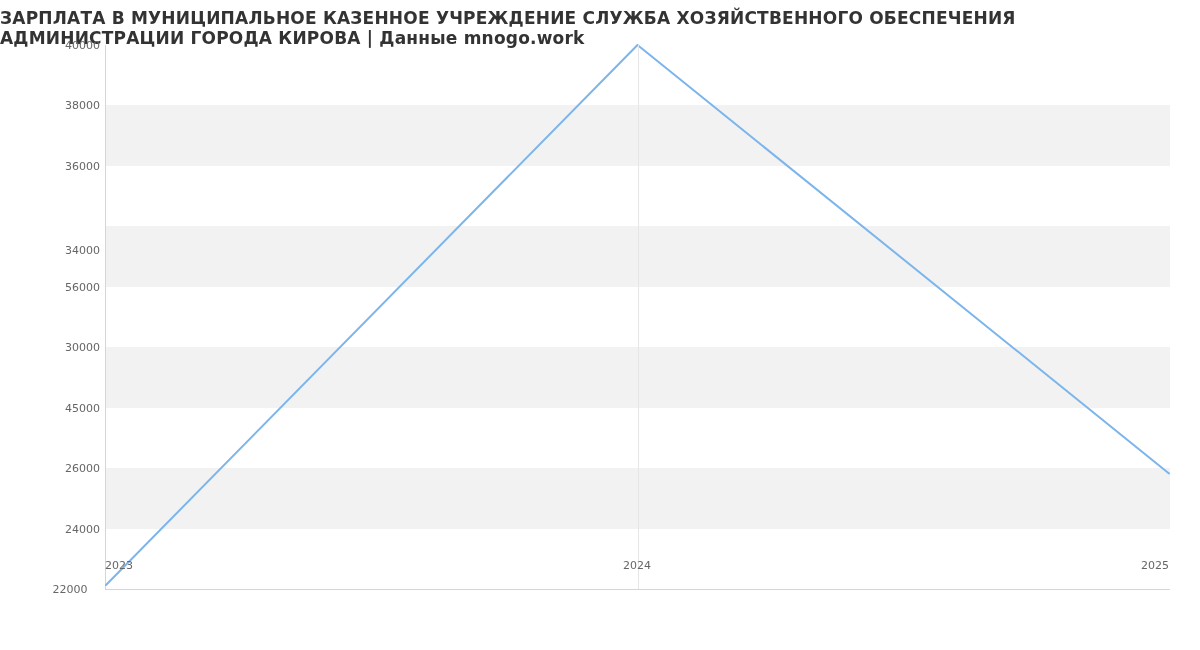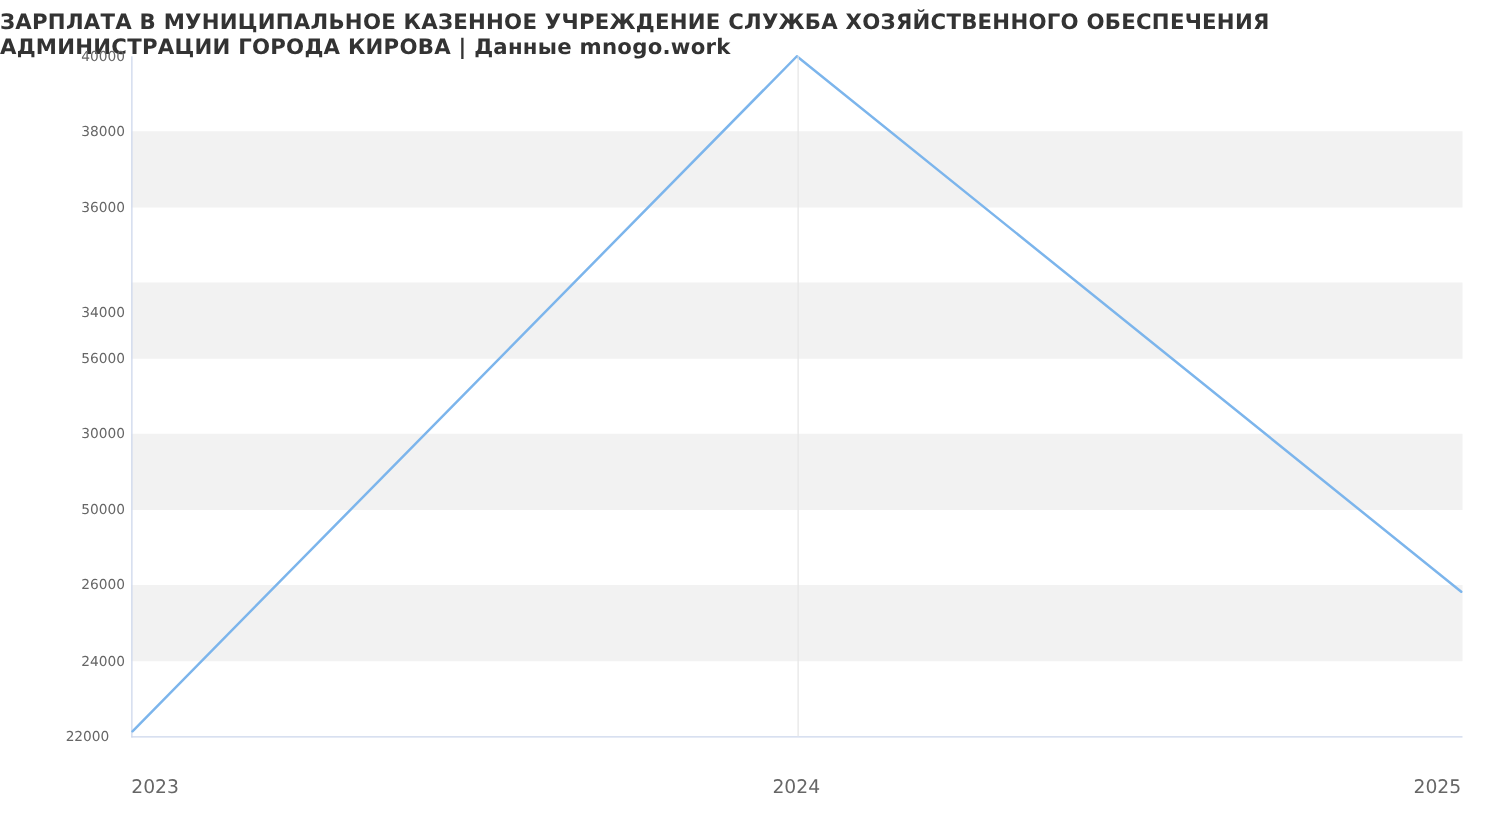--- a/index.html
+++ b/index.html
@@ -48,23 +48,23 @@
     position: absolute;
     right: 1100px;
     width: 60px;
     text-align: right;
     color: #666666;
     font-size: 11px;
     transform: translateY(-50%);
   }
   .x-tick {
     position: absolute;
-    top: 620px;
+    top: 559px;
     color: #666666;
-    font-size: 15px;
+    font-size: 11px;
     transform: translateX(-50%);
   }
   .v-grid {
     position: absolute;
     top: 0;
     width: 0;
     height: 100%;
     border-left: 1px solid #e6e6e6;
   }
   svg.series {
@@ -97,21 +97,21 @@
     <div class="plot">
     <svg class="series" preserveAspectRatio="none" viewBox="0 0 1065 545">
       <polyline class="line" points="0.0,541.0 532.0,0.0 1064.0,429.2"></polyline>
     </svg>
   <div class="v-grid" style="left: 532px;"></div>
     </div>
 
 <div class="y-tick" style="top: 589px; text-align: center;">22000</div>
     <div class="y-tick" style="top: 528.556px;">24000</div>
     <div class="y-tick" style="top: 468.111px;">26000</div>
-    <div class="y-tick" style="top: 407.667px;">50000</div>
+    <div class="y-tick" style="top: 407.667px;">45000</div>
     <div class="y-tick" style="top: 347.222px;">30000</div>
     <div class="y-tick" style="top: 286.778px;">56000</div>
     <div class="y-tick" style="top: 226.333px; margin-top: 24px;">34000</div>
     <div class="y-tick" style="top: 166px;">36000</div>
     <div class="y-tick" style="top: 105.444px;">38000</div>
     <div class="y-tick" style="top: 45px;">40000</div>
     <div class="x-tick" style="left: 105px; transform: translateX(0px);">2023</div>
     <div class="x-tick" style="left: 637px;">2024</div>
     <div class="x-tick" style="left: 1169px; transform: translateX(-100%);">2025</div>
   </div>

